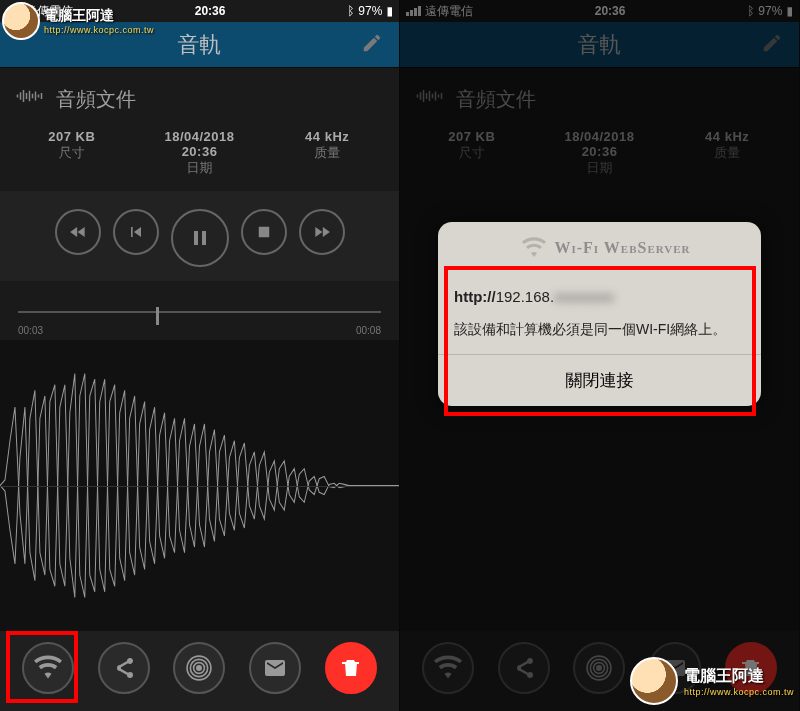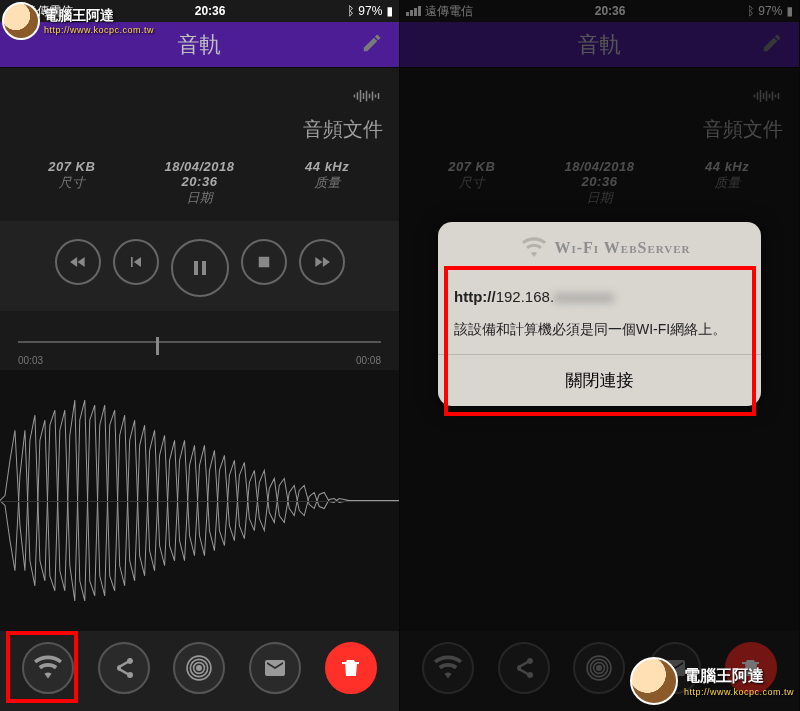--- a/index.html
+++ b/index.html
@@ -46,41 +46,39 @@
   .signal-dots span { width: 3px; background: #fff; display: block; }
   .signal-dots span:nth-child(1){height:4px;} .signal-dots span:nth-child(2){height:6px;}
   .signal-dots span:nth-child(3){height:8px;} .signal-dots span:nth-child(4){height:10px;}
   
   .nav-bar {
     height: 46px;
     display: flex;
     align-items: center;
     justify-content: space-between;
     padding: 0 12px;
-    background: #4c1d95;
+    background: #0c4a6e;
     border-bottom: 1px solid #0a0a0a;
   }
   .nav-title { width: 100%; text-align: center; font-size: 22px; color: #bfbfbf; }
   .nav-edit { position: absolute; right: 16px; color: #7a7a7a; }
   
   .file-header {
     padding: 18px 16px 6px 16px;
     display: flex;
-    align-items: flex-end;
+    align-items: flex-start;
     gap: 10px;
     color: #9f9f9f;
     font-size: 20px;
-    flex-direction: column;
   }
   .info-row {
     display: flex;
-    justify-content: flex-end;
+    justify-content: flex-start;
     padding: 10px 8px 14px 8px;
     text-align: center;
-    font-style: italic;
   }
   .info-cell { flex:1; color:#888; }
   .info-val { font-size: 13px; color: #aaa; font-weight: 600; letter-spacing: .5px;}
   .info-lbl { font-size: 13px; color: #777; }
   
   .controls-panel {
     background: #222;
     margin: 0 0 0 0;
     padding: 18px 0 14px 0;
     display: flex;

